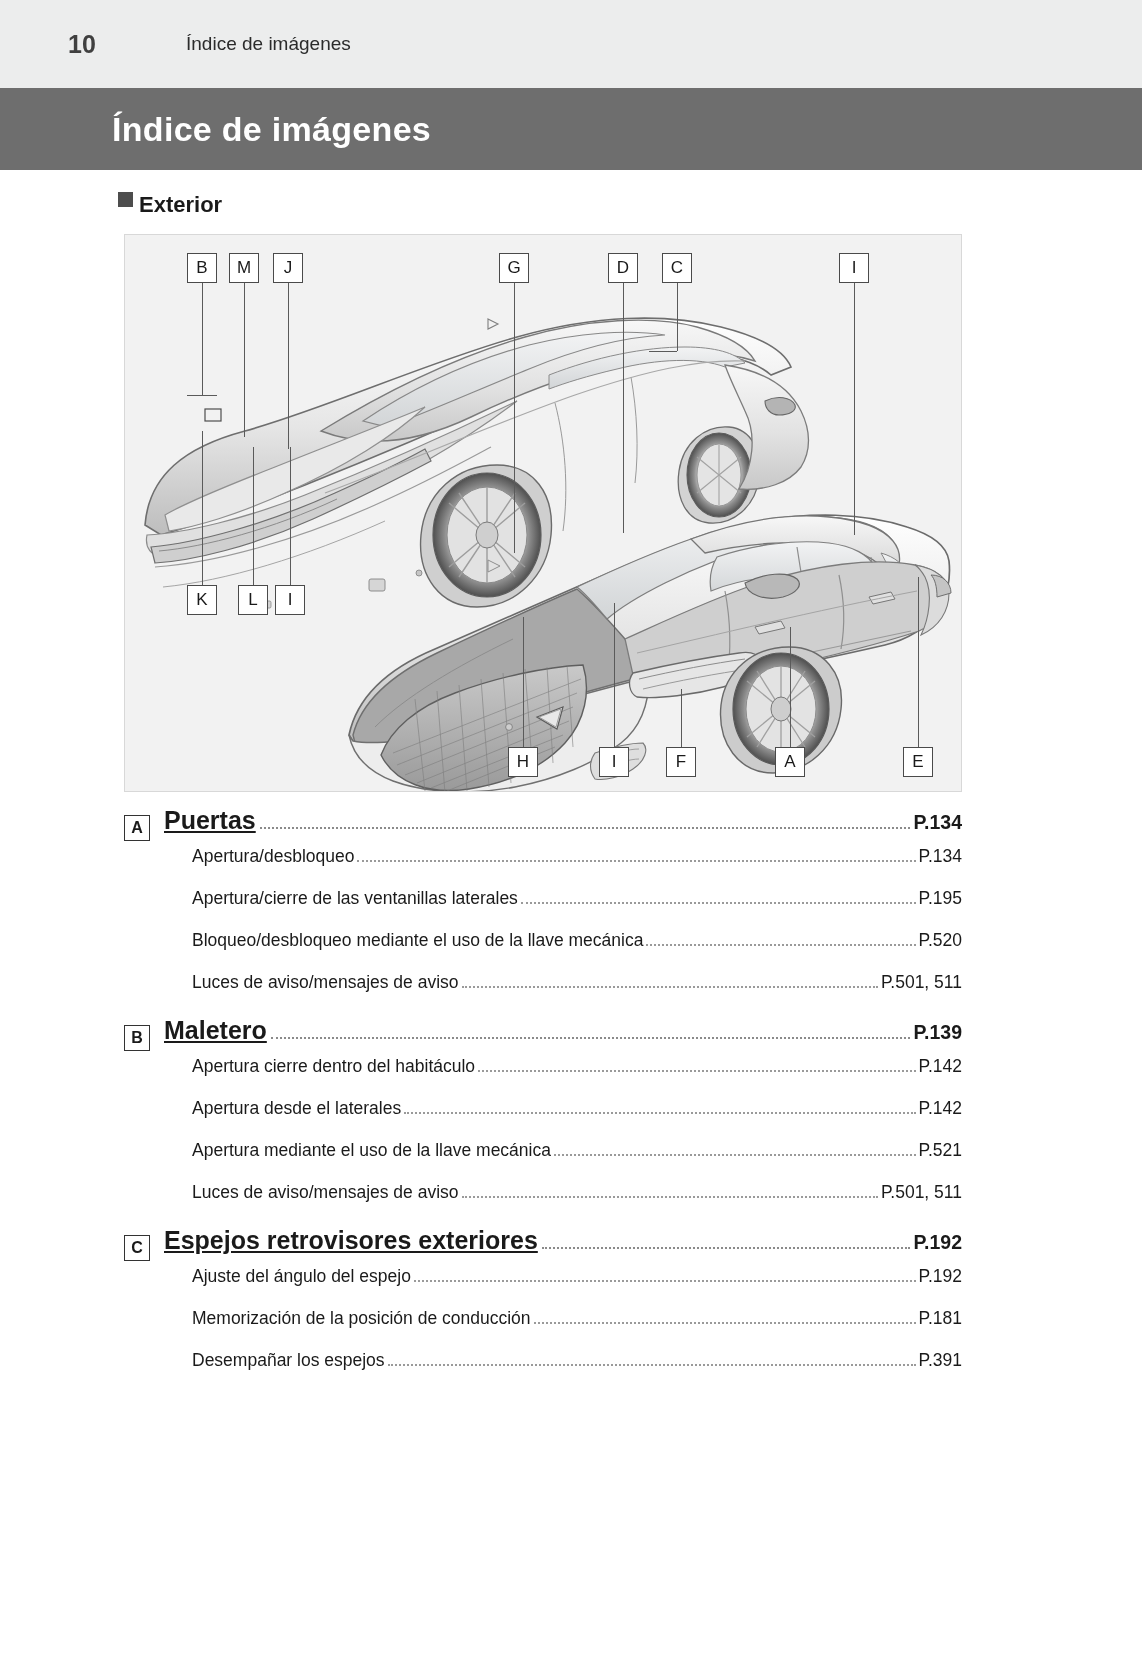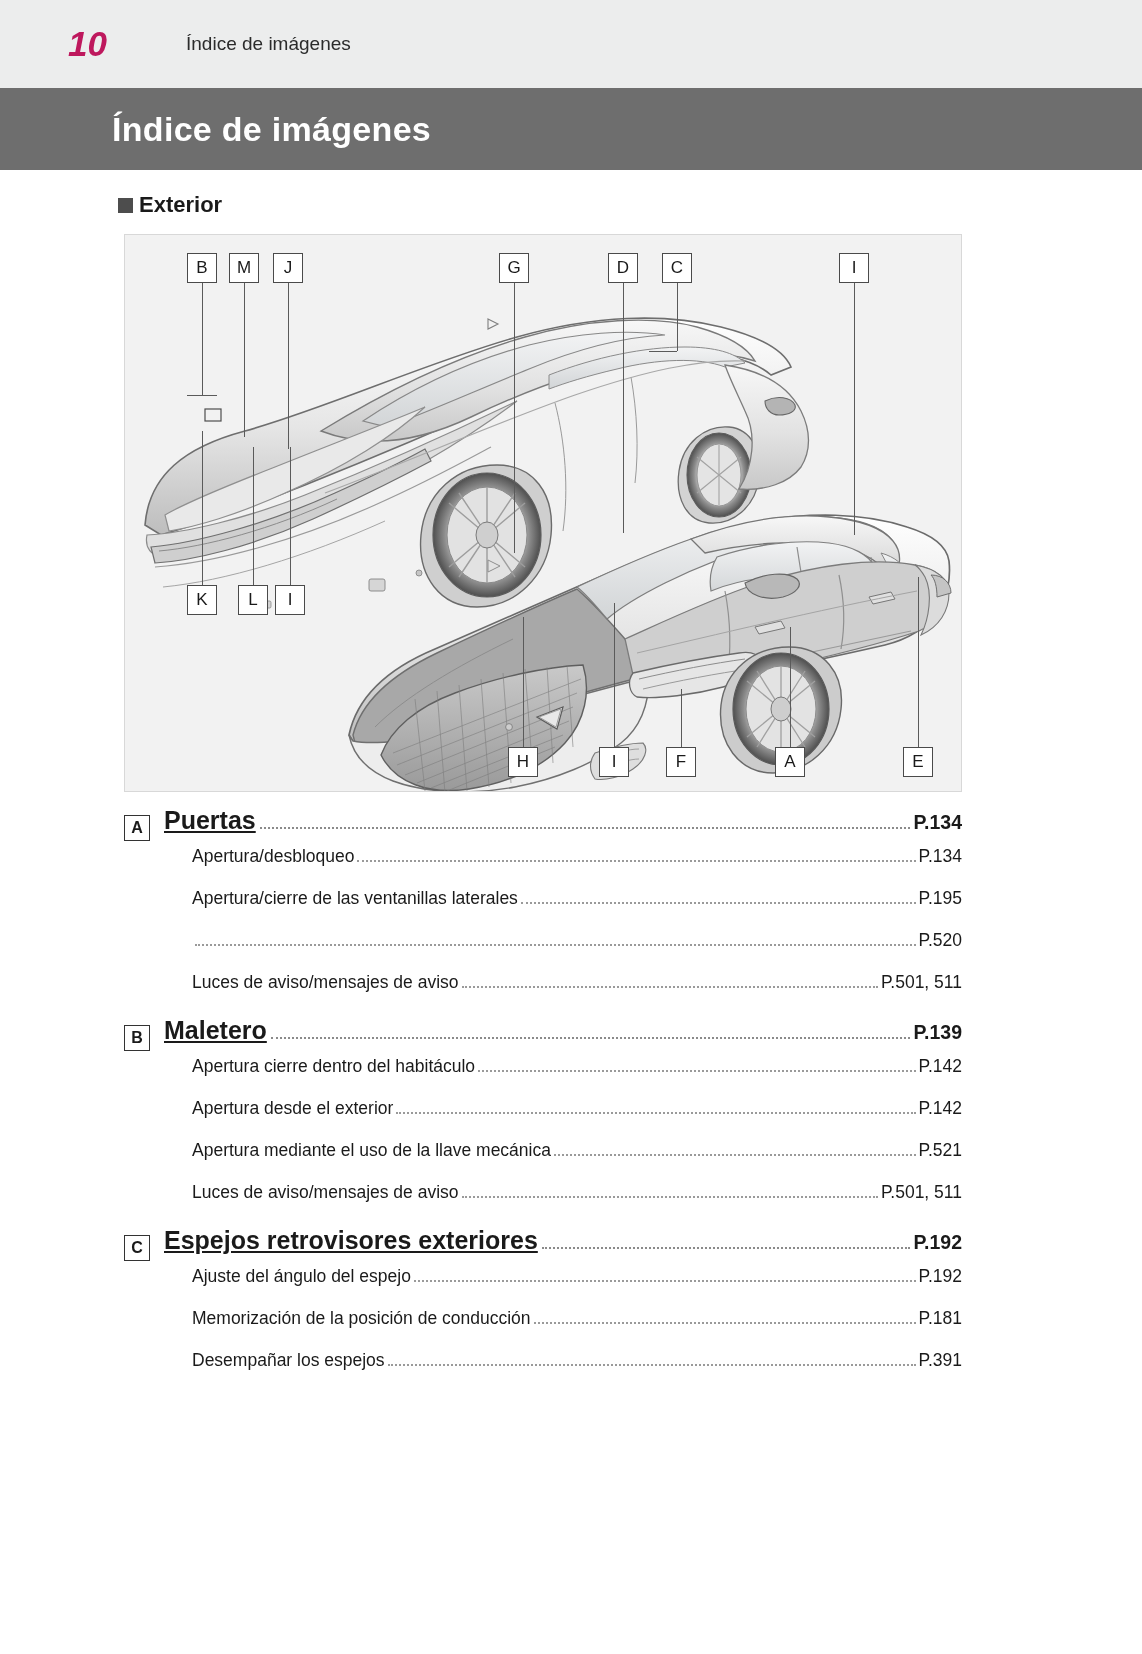--- a/index.html
+++ b/index.html
@@ -19,25 +19,24 @@
   
   .page-header {
     height: 88px;
     background: #eceded;
     display: flex;
     align-items: center;
     box-sizing: border-box;
     padding-left: 68px;
   }
   .page-number {
-    font-size: 35px;
+    font-size: 25px;
     font-weight: bold;
-    color: #be185d;
+    color: #404040;
     width: 118px;
-    font-style: italic;
   }
   .header-title {
     font-size: 19px;
     color: #2b2b2b;
   }
 
   .title-band {
     height: 82px;
     background: #6e6e6e;
     display: flex;
@@ -48,21 +47,20 @@
   .title-band-text {
     color: #ffffff;
     font-size: 34px;
     font-weight: bold;
     letter-spacing: 0.3px;
   }
 
   .section-label {
     margin: 22px 0 4px 118px;
     display: flex;
-    align-items: center;
     font-size: 22px;
     font-weight: bold;
     color: #1a1a1a;
   }
   .section-label .sq {
     width: 15px;
     height: 15px;
     background: #4d4d4d;
     display: inline-block;
     margin-right: 6px;
@@ -498,20 +496,21 @@
       <span class="txt">Apertura/desbloqueo</span>
       <span class="dots"></span>
       <span class="pg">P.134</span>
     </div>
     <div class="sub-entry">
       <span class="txt">Apertura/cierre de las ventanillas laterales</span>
       <span class="dots"></span>
       <span class="pg">P.195</span>
     </div>
     <div class="sub-entry">
+      <span class="txt">Bloqueo/desbloqueo mediante el uso de la llave mecánica</span>
       <span class="dots"></span>
       <span class="pg">P.520</span>
     </div>
     <div class="sub-entry">
       <span class="txt">Luces de aviso/mensajes de aviso</span>
       <span class="dots"></span>
       <span class="pg">P.501, 511</span>
     </div>
   </div>
 
@@ -523,21 +522,21 @@
         <span class="dots"></span>
         <span class="pg">P.139</span>
       </span>
     </div>
     <div class="sub-entry">
       <span class="txt">Apertura cierre dentro del habitáculo</span>
       <span class="dots"></span>
       <span class="pg">P.142</span>
     </div>
     <div class="sub-entry">
-      <span class="txt">Apertura desde el exterior</span>
+      <span class="txt">Apertura desde el laterales</span>
       <span class="dots"></span>
       <span class="pg">P.142</span>
     </div>
     <div class="sub-entry">
       <span class="txt">Apertura mediante el uso de la llave mecánica</span>
       <span class="dots"></span>
       <span class="pg">P.521</span>
     </div>
     <div class="sub-entry">
       <span class="txt">Luces de aviso/mensajes de aviso</span>

